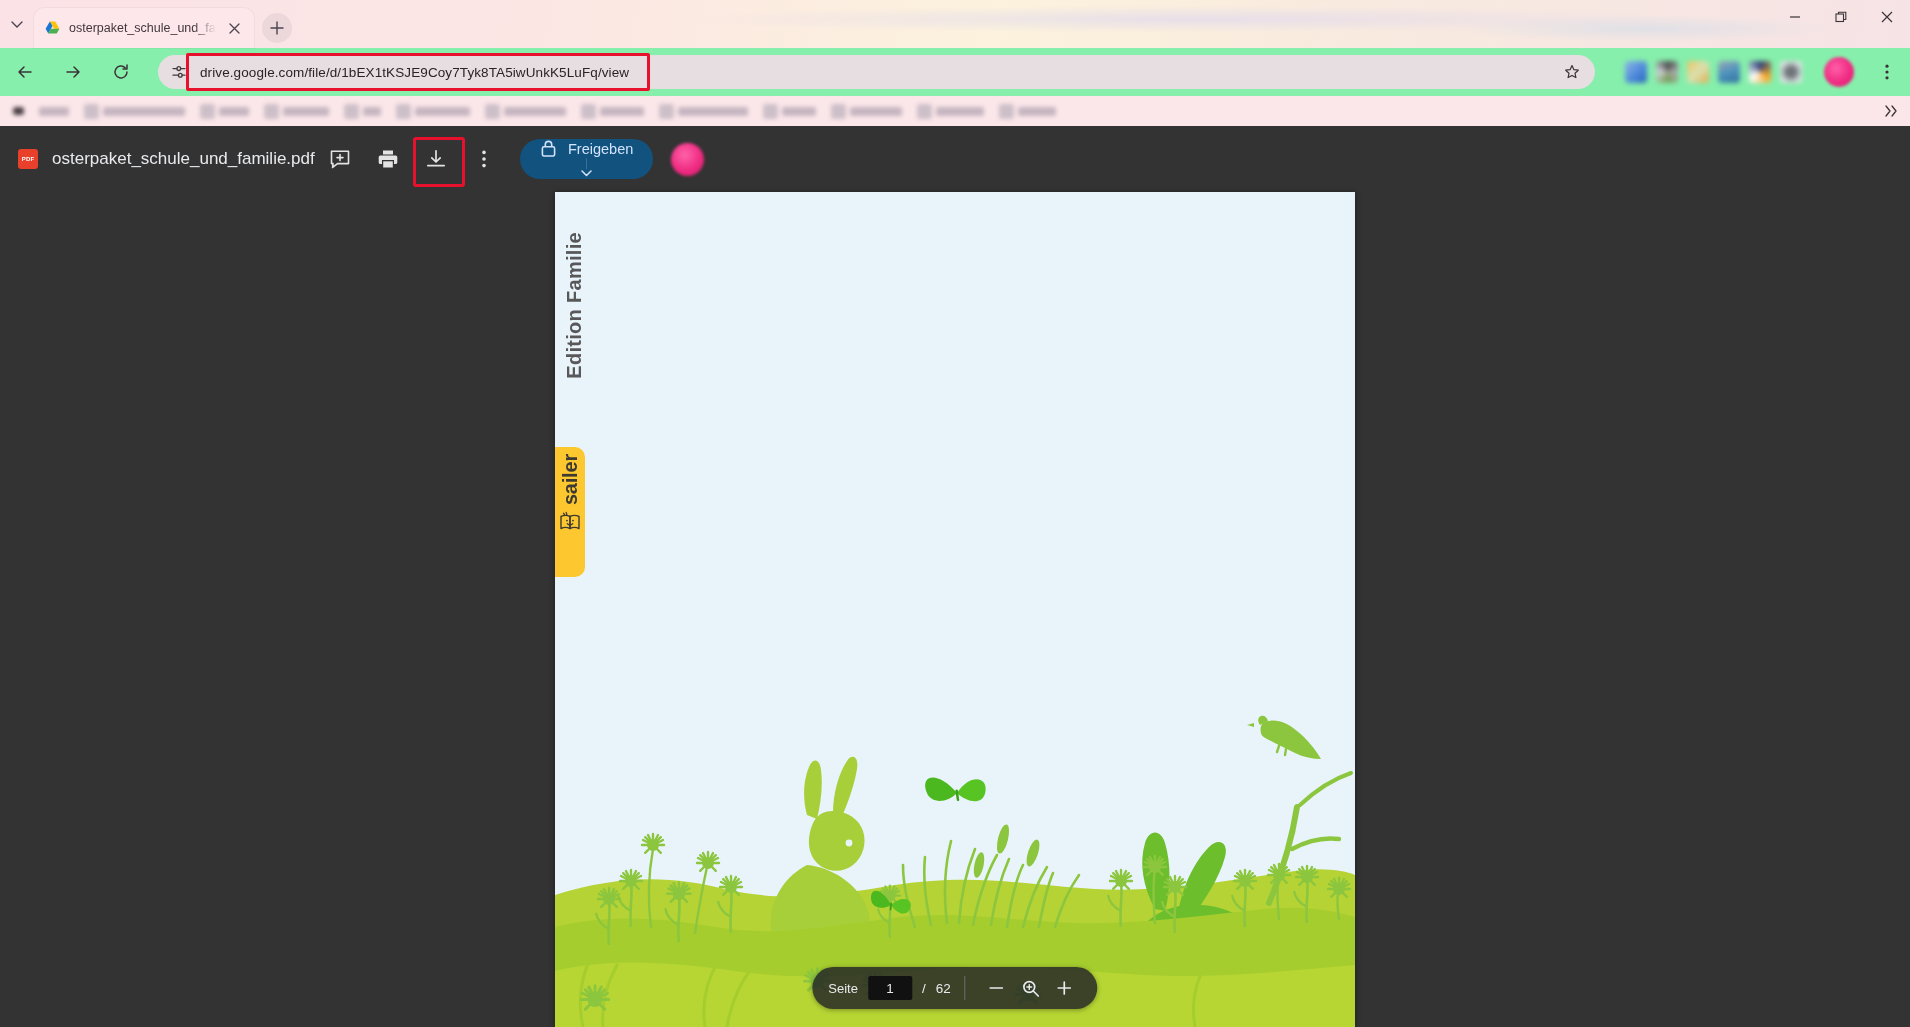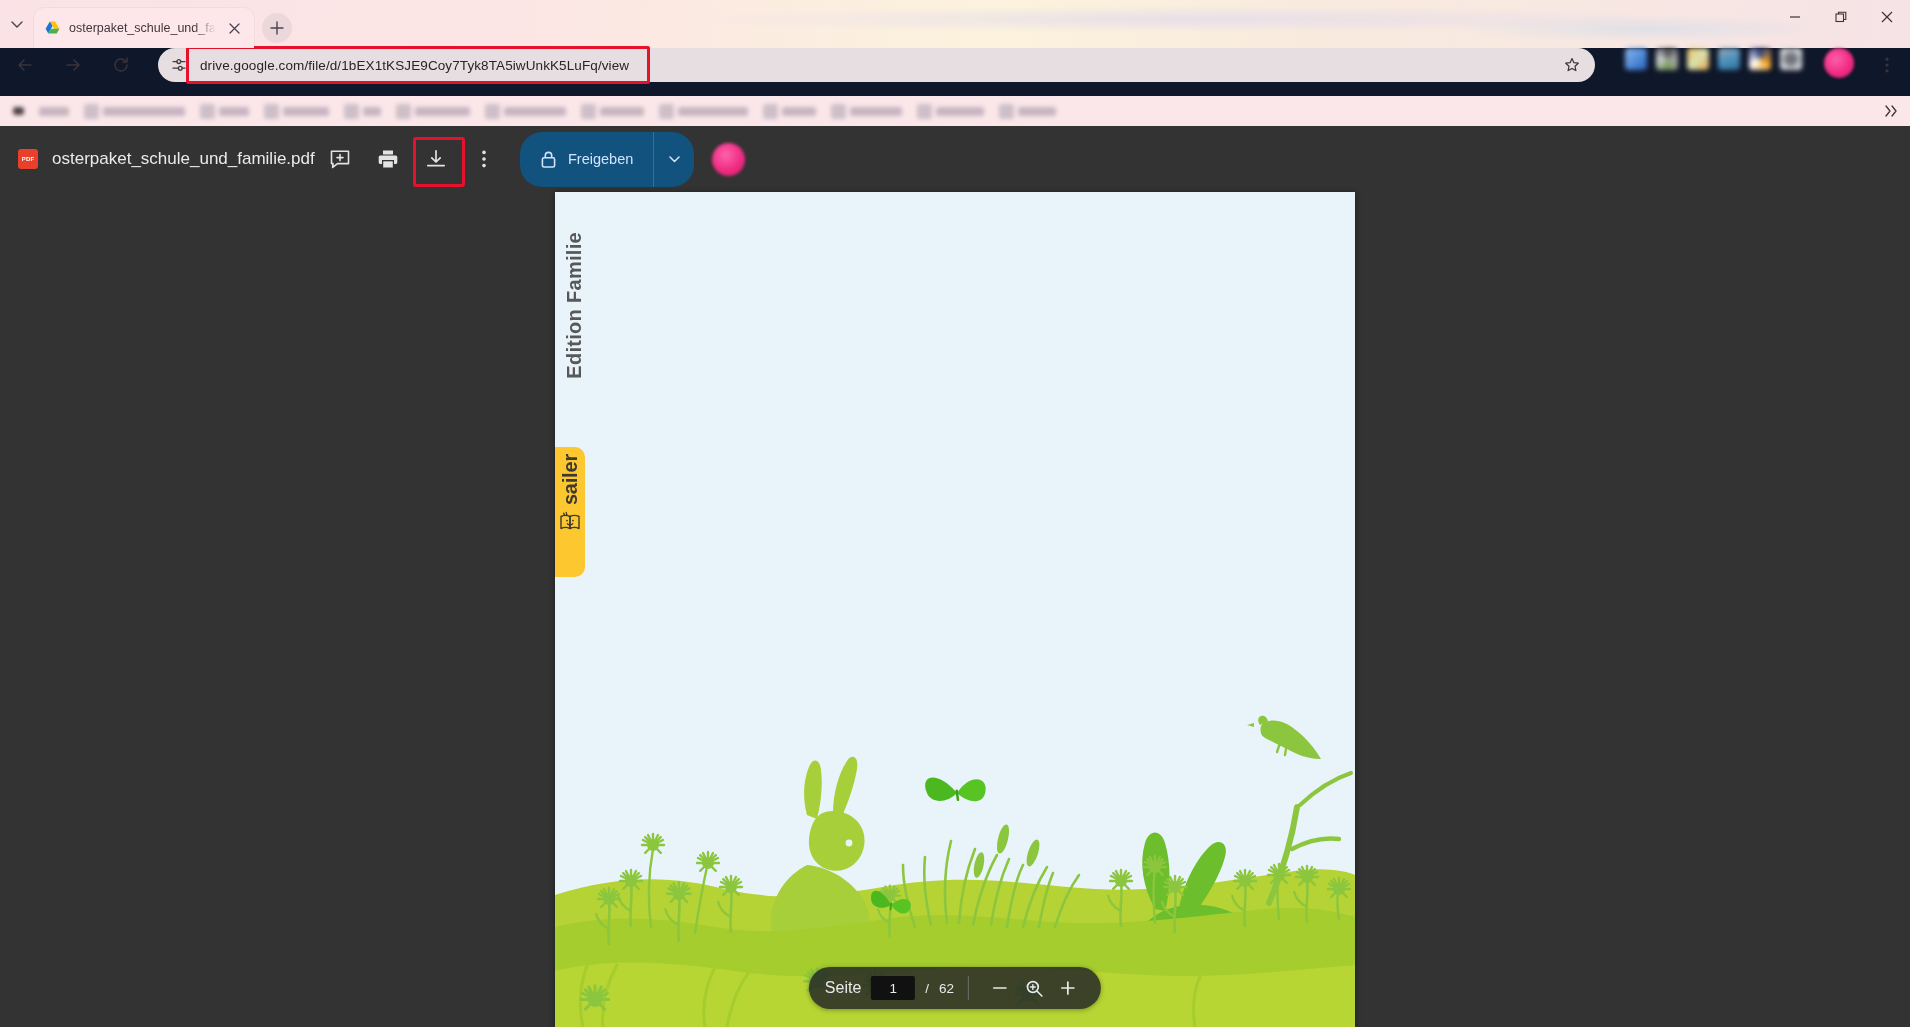--- a/index.html
+++ b/index.html
@@ -54,22 +54,22 @@
   }
   .tabstrip-spacer { flex: 1; }
   .wincontrols { display: flex; align-items: flex-start; height:48px; position:relative; z-index:2;}
   .wincontrol {
     width: 46px; height: 34px; display: flex; align-items: center; justify-content: center;
     color: #3b3338;
   }
 
   
   .toolbar {
-    height: 48px; display: flex; align-items: flex-start; gap: 14px;
-    padding: 0 8px; background: #0f172a; position: relative;
+    height: 48px; display: flex; align-items: center; gap: 14px;
+    padding: 0 8px; background: #86efac; position: relative;
   }
   .navbtn {
     width: 34px; height: 34px; border-radius: 50%;
     display: flex; align-items: center; justify-content: center;
     color: #3b3338; flex: none;
   }
   .omnibox-wrap { flex: 1; position: relative; display: flex; align-items: center; margin: 0 6px; }
   .omnibox {
     height: 34px; flex: 1; border-radius: 18px; background: #e6dee1;
     display: flex; align-items: center; gap: 10px; padding: 0 14px 0 10px;
@@ -128,22 +128,23 @@
   .ibtn {
     width: 44px; height: 44px; border-radius: 50%;
     display: flex; align-items: center; justify-content: center; color: #e3e3e3;
     position: relative;
   }
   .ibtn.highlight::after {
     content: ""; position: absolute; left: -1px; top: 0px; width: 46px; height: 44px;
     border: 3px solid #e8112d; border-radius: 3px;
   }
   .share-btn {
-    height: 55px; background: #12527e; border-radius: 22px; display: flex; align-items: center;
+    height: 40px; background: #12527e; border-radius: 22px; display: flex; align-items: center;
     margin-left: 10px;
+    flex-direction: column;
   }
   .share-main { display: flex; align-items: center; gap: 11px; padding: 0 20px; height: 100%; }
   .share-label { font-size: 14.5px; color: #d2e3fc; white-space: nowrap; }
   .share-split { width: 1px; height: 100%; background: #3b6e99; }
   .share-caret { width: 40px; height: 100%; display: flex; align-items: center; justify-content: center; color:#d2e3fc;}
   .user-avatar {
     width: 33px; height: 33px; border-radius: 50%; margin-left: 14px; filter: blur(1.4px);
     background: radial-gradient(circle at 42% 36%, #ff63aa 0%, #ef2b82 55%, #cf1c68 100%);
   }
 
@@ -175,21 +176,21 @@
     line-height: 1.02; margin-top: 6px; letter-spacing: -1px;}
   .illus { position: absolute; left: 0; right: 0; bottom: 0; height: 400px; }
 
   
   .pagebar {
     position: absolute; left: 50%; transform: translateX(-50%); bottom: 18px;
     height: 42px; background: rgba(32,33,36,.82); border-radius: 21px;
     display: flex; align-items: center; padding: 0 16px; gap: 0; color: #e8eaed;
     box-shadow: 0 1px 5px rgba(0,0,0,.35);
   }
-  .pb-label { font-size: 16px; margin-right: 10px; }
+  .pb-label { font-size: 13px; margin-right: 10px; }
   .pb-input {
     width: 44px; height: 24px; background: #111; border: none; color: #e8eaed;
     text-align: center; font-size: 13.5px; border-radius: 2px;
     font-family: "Liberation Sans", sans-serif;
   }
   .pb-slash { font-size: 13.5px; margin: 0 10px; }
   .pb-total { font-size: 13.5px; }
   .pb-div { width: 1px; height: 24px; background: #6b6d70; margin: 0 14px; }
   .pb-btn { width: 34px; height: 34px; display: flex; align-items: center; justify-content: center; color:#e8eaed;}
 </style>

